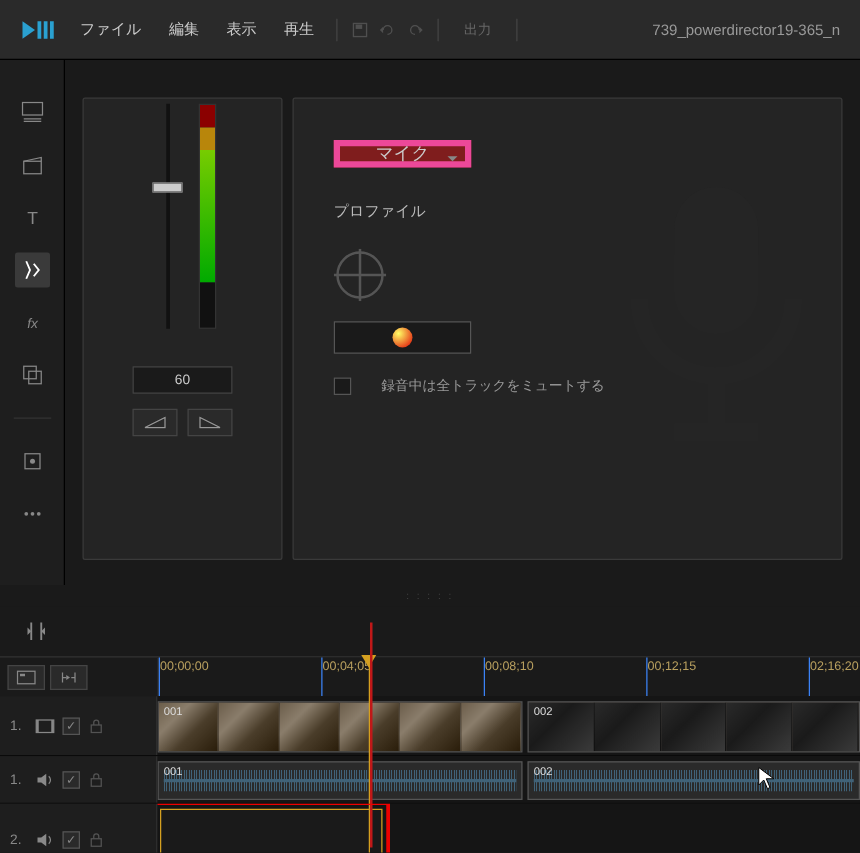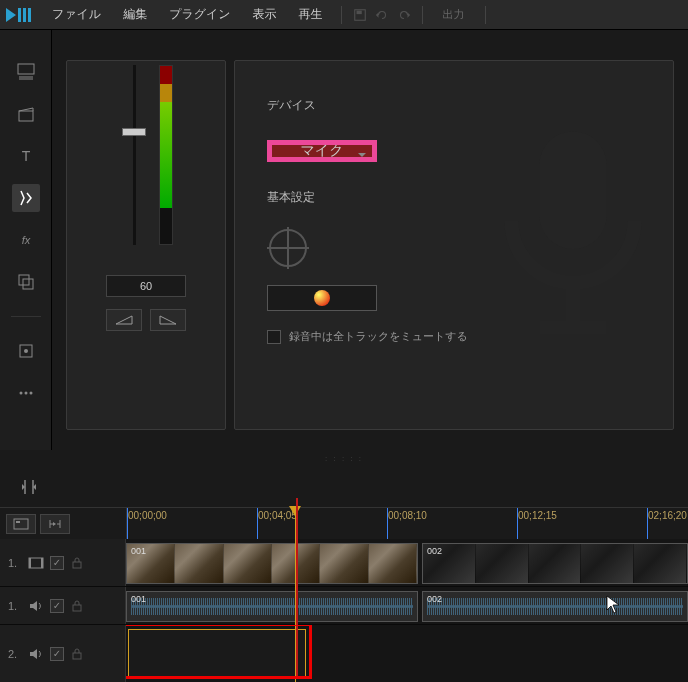--- a/index.html
+++ b/index.html
@@ -1,17 +1,17 @@
 <!DOCTYPE html>
 <html><head>
 <meta charset="utf-8">
 <style>
 *{margin:0;padding:0;box-sizing:border-box;font-family:"Meiryo","Yu Gothic",sans-serif}
 body{background:#1a1a1a;color:#ccc;width:688px;height:682px;overflow:hidden;font-size:12px}
-.menubar{height:30px;background:#2a2a2a;display:flex;align-items:center;padding:0 4px;border-bottom:1px solid #000;gap:2px}
+.menubar{height:48px;background:#2a2a2a;display:flex;align-items:center;padding:0 16px;border-bottom:1px solid #000;gap:2px}
 .logo{width:28px;height:18px;position:relative;margin-right:8px}
 .logo svg{width:100%;height:100%}
 .menu-item{padding:4px 10px;cursor:pointer;font-size:12px}
 .menu-sep{width:1px;height:18px;background:#444;margin:0 6px}
 .menu-icon{width:20px;height:20px;display:flex;align-items:center;justify-content:center;opacity:.4;cursor:pointer}
 .output-label{font-size:11px;color:#666;margin:0 12px}
 .filename{font-size:12px;color:#999;margin-left:auto}
 .main-area{display:flex;height:420px;background:#1a1a1a}
 .tool-sidebar{width:52px;background:#1e1e1e;border-right:1px solid #000;display:flex;flex-direction:column;align-items:center;padding-top:28px;gap:14px}
 .tool-btn{width:28px;height:28px;display:flex;align-items:center;justify-content:center;cursor:pointer;color:#888;border-radius:2px}
@@ -36,21 +36,21 @@
 .record-panel{background:#242424;border:1px solid #3a3a3a;margin:10px 14px 20px 0;padding:28px 32px;flex:1;border-radius:2px;position:relative;overflow:hidden}
 .mic-bg{position:absolute;right:-40px;top:50%;transform:translateY(-50%);opacity:.08}
 .mic-bg svg{width:280px;height:280px}
 .field-row{display:flex;align-items:center;height:32px;margin-bottom:14px;position:relative;z-index:1}
 .field-label{font-size:12px;color:#bbb;width:100px}
 .dropdown{width:110px;height:22px;background:#7f1d1d;border:5px solid #ec4899;display:flex;align-items:center;justify-content:center;font-size:14px;cursor:pointer;position:relative}
 .dropdown::after{content:"";position:absolute;right:6px;border:4px solid transparent;border-top-color:#888;top:8px}
 .crosshair{width:42px;height:42px;margin:8px 0 16px 0;cursor:pointer}
 .record-btn{width:110px;height:26px;background:#1a1a1a;border:1px solid #555;display:flex;align-items:center;justify-content:center;cursor:pointer;margin-bottom:18px}
 .rec-dot{width:16px;height:16px;background:radial-gradient(circle at 30% 30%,#ff6,#d00);border-radius:50%}
-.checkbox-row{display:flex;align-items:center;gap:8px;font-size:11px;color:#999}
+.checkbox-row{display:flex;align-items:center;gap:24px;font-size:11px;color:#999}
 .chk{width:14px;height:14px;border:1px solid #555;background:#1a1a1a;cursor:pointer}
 .drag-dots{text-align:center;color:#444;font-size:8px;letter-spacing:2px;padding:4px 0}
 .tools-row{height:40px;background:#1a1a1a;display:flex;align-items:center;padding:0 14px;gap:6px}
 .split-icon{width:30px;height:22px;display:flex;align-items:center;justify-content:center;color:#888;cursor:pointer}
 .timeline-hdr{height:32px;background:#1a1a1a;display:flex;border-top:1px solid #333}
 .tl-hdr-ctrl{width:126px;display:flex;align-items:center;gap:4px;padding:0 6px}
 .hdr-btn{width:30px;height:20px;background:#2a2a2a;border:1px solid #444;display:flex;align-items:center;justify-content:center;cursor:pointer}
 .ruler{flex:1;position:relative;background:#1a1a1a;border-left:1px solid #333}
 .ruler-tick{position:absolute;top:0;font-size:10px;color:#b9a05f;padding-top:2px;border-left:1px solid #3b82f6;height:100%}
 .playhead{position:absolute;top:0;left:168px;width:1px;height:200px;background:#d4a020;z-index:5}
@@ -85,21 +85,20 @@
   <div class="logo">
     <svg viewBox="0 0 28 18">
         <polygon points="2,2 12,9 2,16" fill="#2aa0d0"></polygon>
         <rect x="14" y="2" width="3" height="14" fill="#2aa0d0"></rect>
         <rect x="19" y="2" width="3" height="14" fill="#2aa0d0"></rect>
         <rect x="24" y="2" width="3" height="14" fill="#2aa0d0"></rect>
       </svg>
   </div>
   <div class="menu-item">ファイル</div>
   <div class="menu-item">編集</div>
-  <div class="menu-item">プラグイン</div>
   <div class="menu-item">表示</div>
   <div class="menu-item">再生</div>
   <div class="menu-sep"></div>
   <div class="menu-icon">
       <svg viewBox="0 0 16 16" width="14" height="14">
         <rect x="2" y="2" width="12" height="12" fill="none" stroke="#888" stroke-width="1.2"></rect>
         <rect x="4" y="3" width="6" height="4" fill="#888"></rect>
       </svg>
     </div>
   <div class="menu-icon">
@@ -110,20 +109,21 @@
     </div>
   <div class="menu-icon">
       <svg viewBox="0 0 16 16" width="14" height="14">
         <path d="M12 8 A4 4 0 1 0 8 12" fill="none" stroke="#888" stroke-width="1.2"></path>
         <polygon points="12,5 12,11 15,8" fill="#888"></polygon>
       </svg>
     </div>
   <div class="menu-sep"></div>
   <div class="output-label">出力</div>
   <div class="menu-sep"></div>
+  <div class="filename">739_powerdirector19-365_n</div>
 </div>
 
 <div class="main-area">
   <div class="tool-sidebar">
     <div class="tool-btn">
         <svg viewBox="0 0 18 18">
           <rect x="1" y="1" width="16" height="10" fill="none" stroke="currentColor"></rect>
           <path d="M2 14h14M2 16h14" stroke="currentColor"></path>
         </svg>
       </div>
@@ -200,27 +200,24 @@
     </div>
 
     <div class="record-panel">
       <div class="mic-bg">
         <svg viewBox="0 0 100 100">
             <rect x="38" y="10" width="24" height="42" rx="12" fill="#333"></rect>
             <path d="M28 42a22 22 0 0 0 44 0M50 64v16M38 80h24" stroke="#333" stroke-width="5" fill="none"></path>
           </svg>
       </div>
       <div class="field-row">
-        <div class="field-label">デバイス</div>
+        <div class="dropdown">マイク</div>
       </div>
       <div class="field-row">
-        <div class="dropdown">マイク</div>
-      </div>
-      <div class="field-row">
-        <div class="field-label">基本設定</div>
+        <div class="field-label">プロファイル</div>
       </div>
       <div class="crosshair">
         <svg viewBox="0 0 42 42">
             <circle cx="21" cy="21" r="18" fill="none" stroke="#555" stroke-width="2"></circle>
             <line x1="21" y1="0" x2="21" y2="42" stroke="#555" stroke-width="2"></line>
             <line x1="0" y1="21" x2="42" y2="21" stroke="#555" stroke-width="2"></line>
           </svg>
       </div>
       <div class="record-btn">
         <div class="rec-dot"></div>

